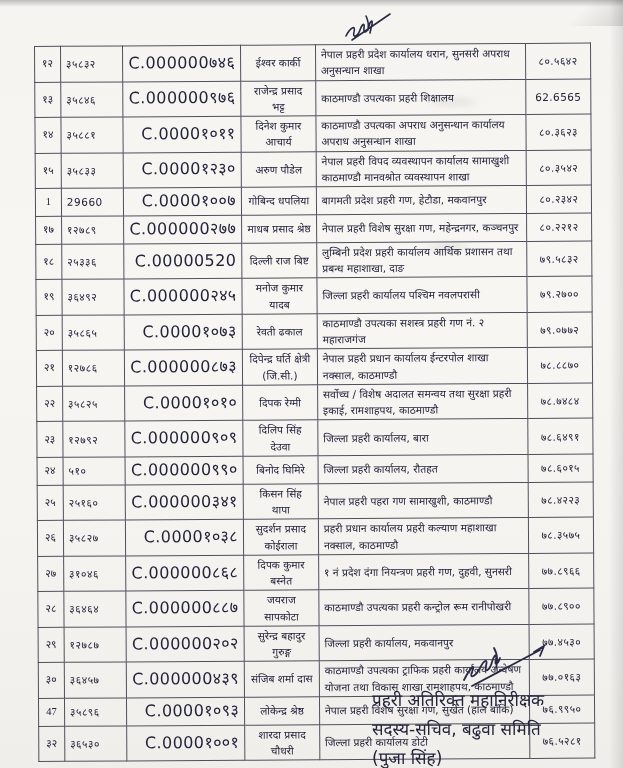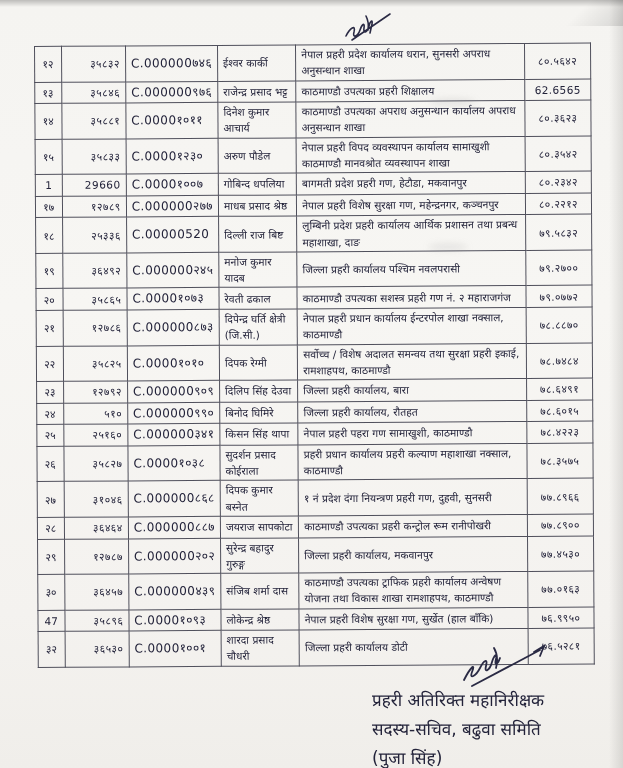--- a/index.html
+++ b/index.html
@@ -31,24 +31,24 @@
     transform-origin:top left;
   }
   .roster td{
     border:1px solid #50505c;
     font-size:10.5px;
     line-height:1.55;
     padding:1px 5px;
     vertical-align:middle;
     color:#23233a;
   }
-  td.col-sn{width:4.8%;text-align:center;}
-  td.col-reg_no{width:11.8%;text-align:right;letter-spacing:.5px;}
-  td.col-code_no{width:13.5%;text-align:left;font-size:12px;letter-spacing:.4px;}
-  td.col-name{width:14.5%;text-align:left;}
+  td.col-sn{width:4.8%;text-align:center;font-family:Liberation Serif, serif;}
+  td.col-reg_no{width:11.8%;text-align:left;letter-spacing:.5px;}
+  td.col-code_no{width:13.5%;text-align:right;font-size:16px;letter-spacing:.4px;}
+  td.col-name{width:14.5%;text-align:center;}
   td.col-office{width:43.4%;text-align:left;}
   td.col-score{width:12%;text-align:center;letter-spacing:.4px;margin-left:44px;}
   .scribble-top{
     position:absolute;left:332px;top:6px;width:76px;height:42px;
   }
   .sig-block{
     position:absolute;left:372px;top:640px;width:238px;
     text-align:left;
     font-size:17px;
     line-height:1.7;

